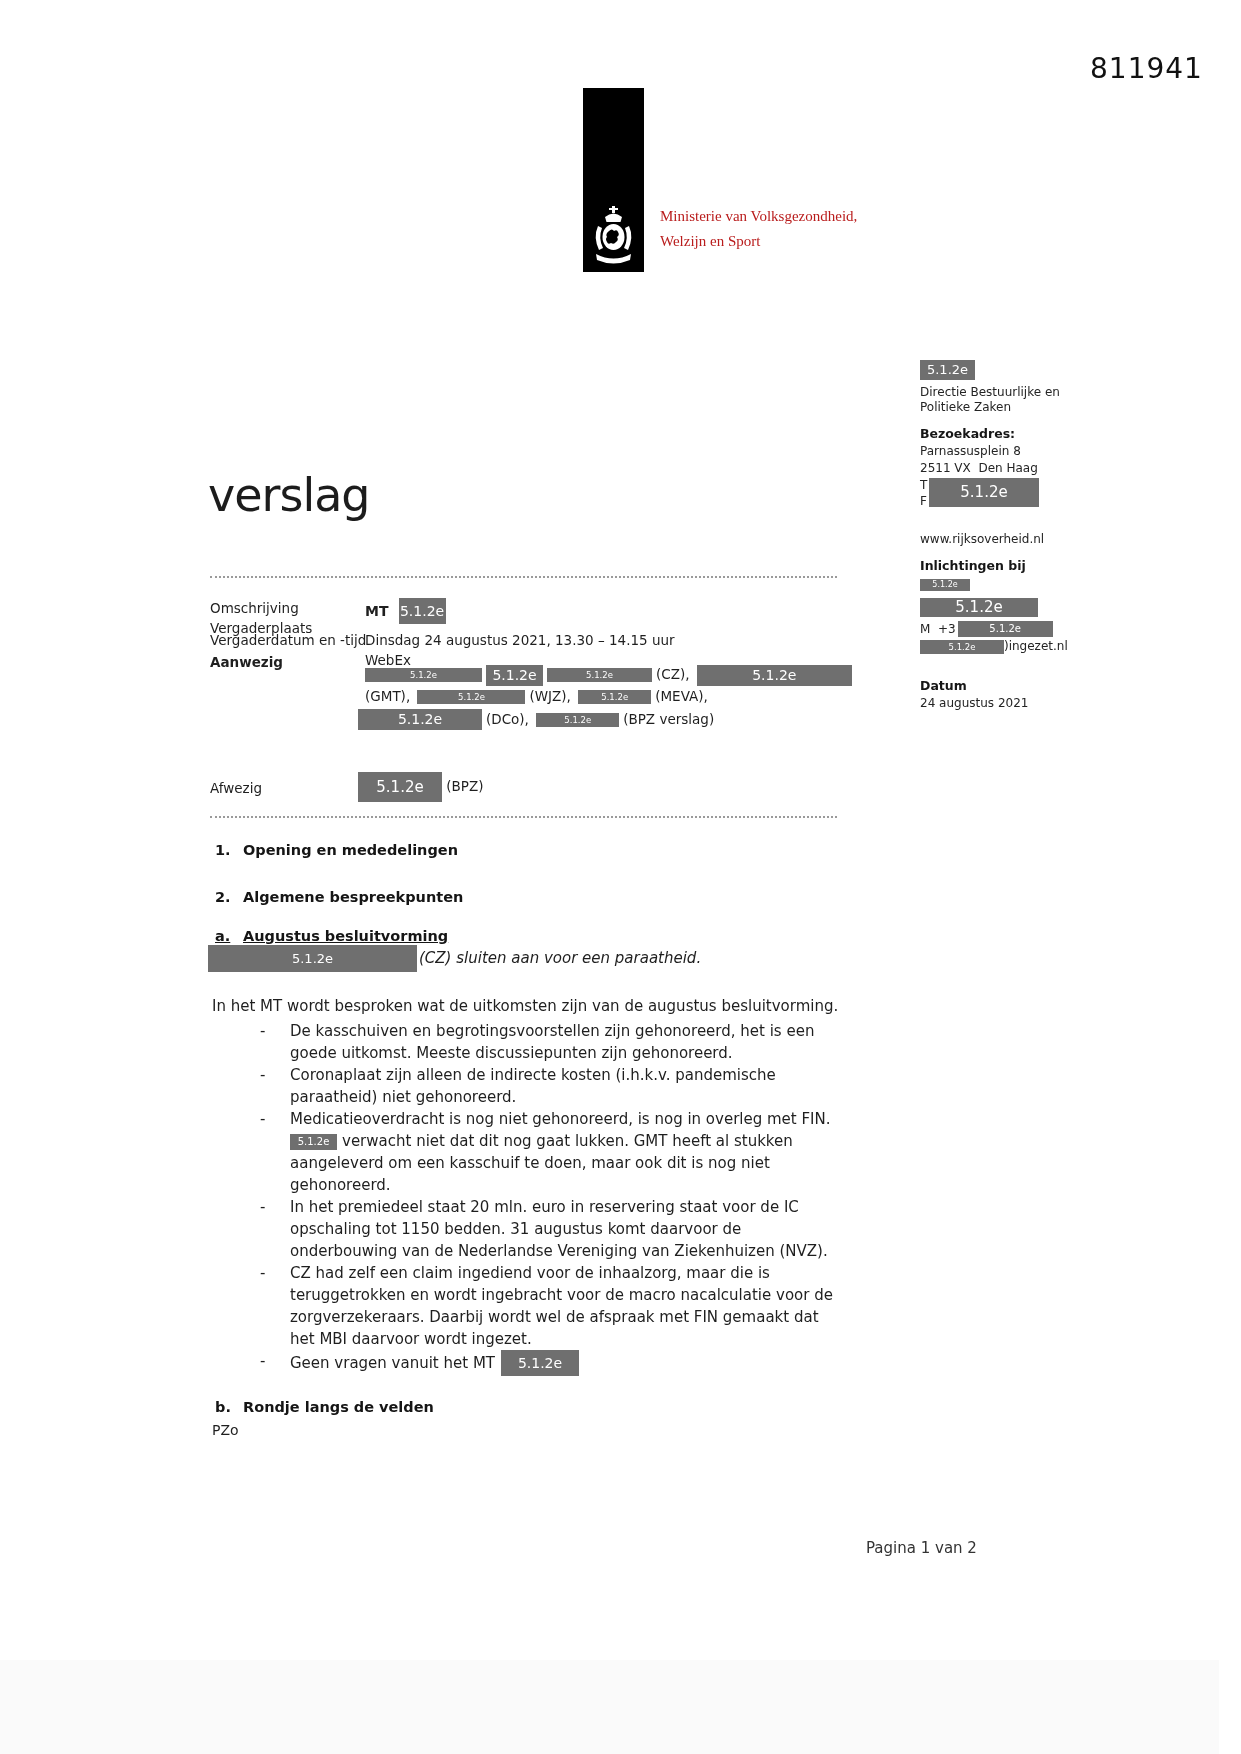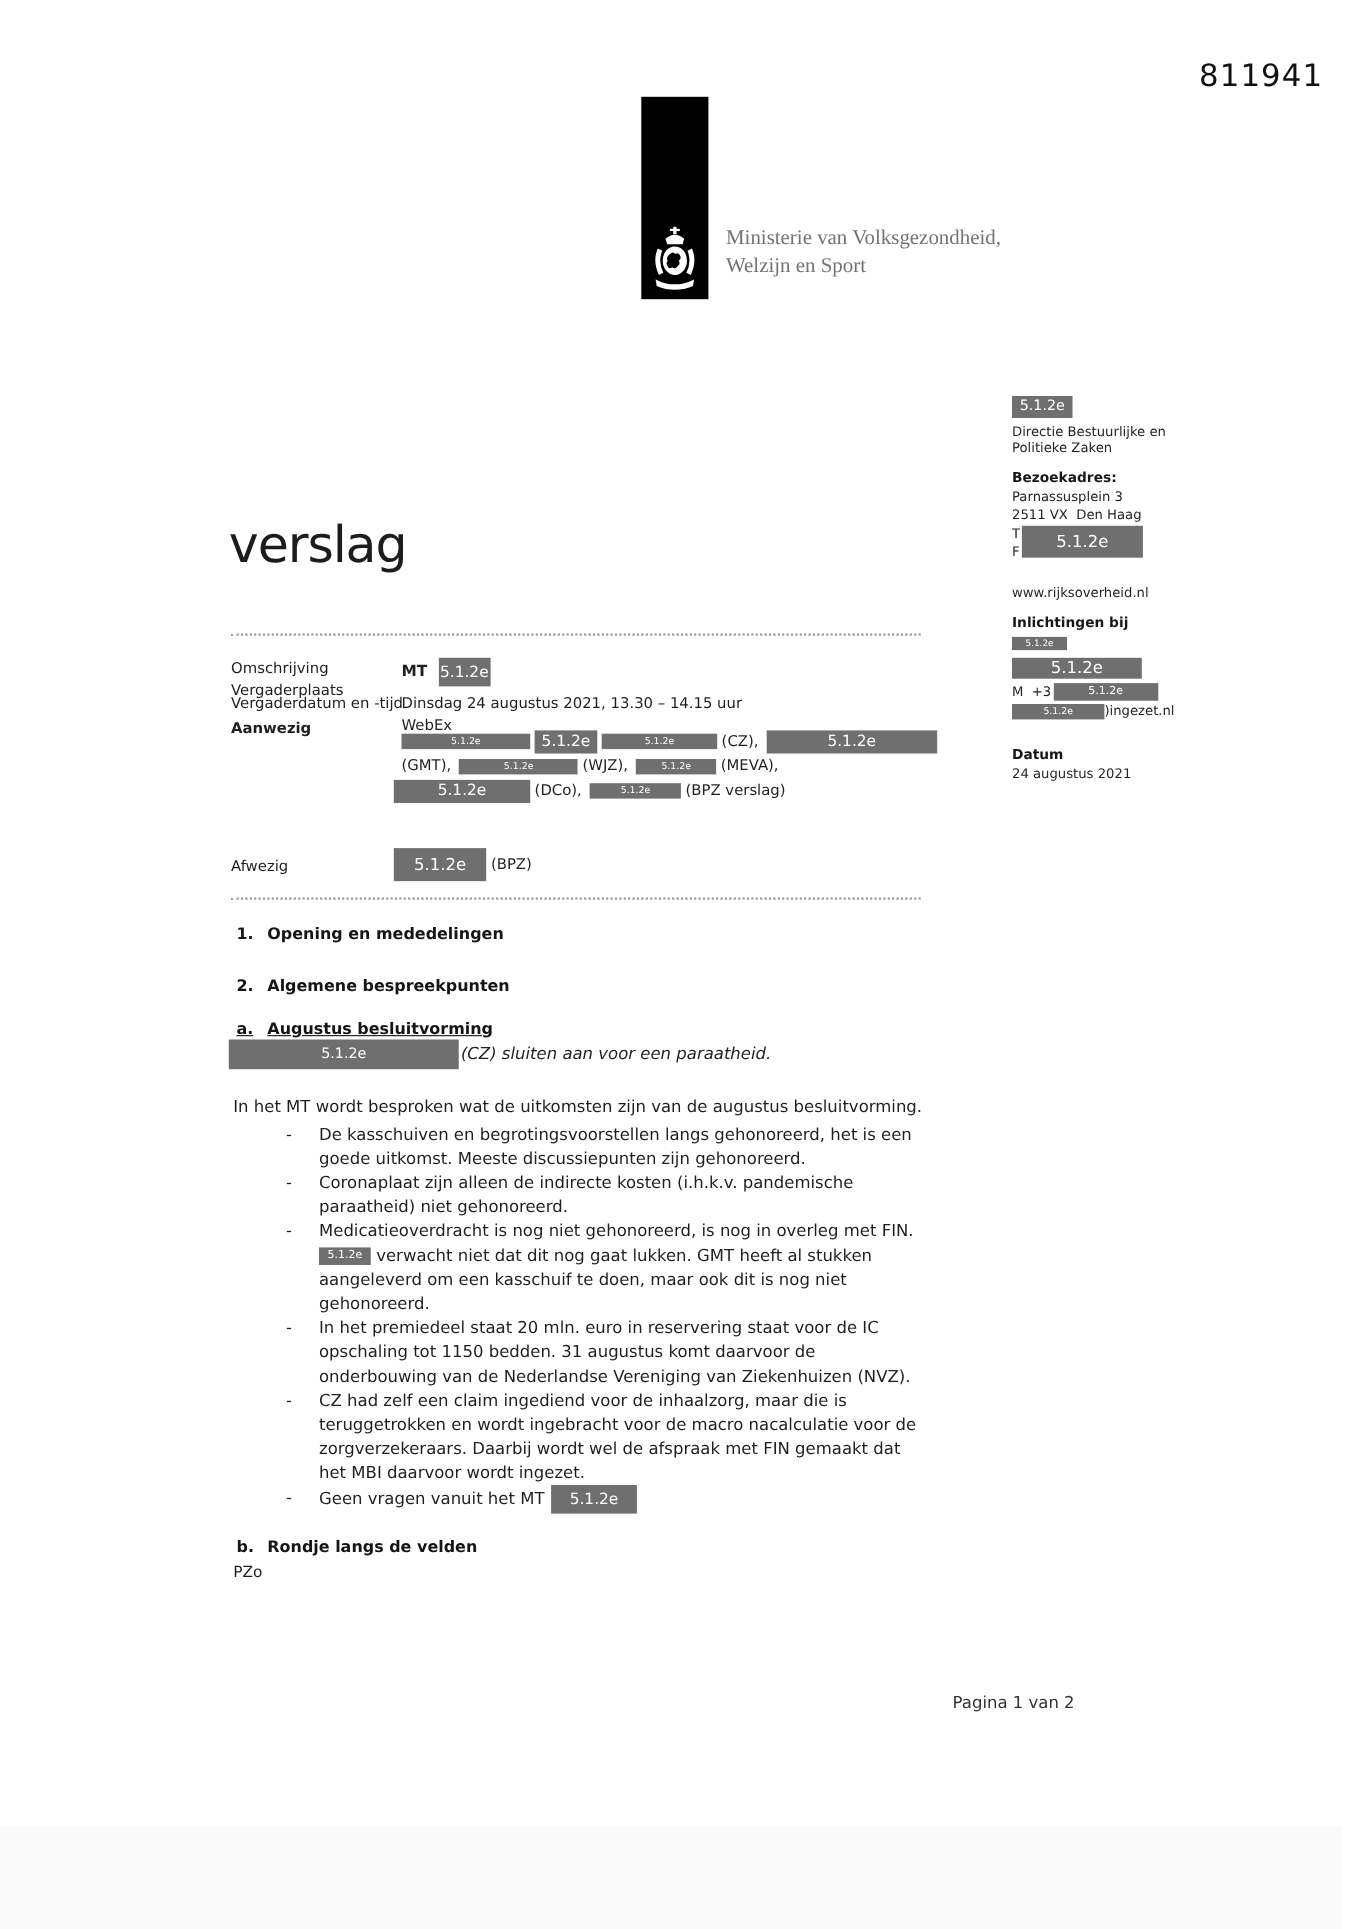--- a/index.html
+++ b/index.html
@@ -11,21 +11,21 @@
   .rx{display:inline-block;background:#6f6f6f;color:#ffffff;text-align:center;
       vertical-align:middle;font-family:"DejaVu Sans",sans-serif;}
   .rx-l{height:21px;line-height:21px;font-size:14px;}
   .rx-s{height:14px;line-height:14px;font-size:8.5px;}
   .rx-m{height:16px;line-height:16px;font-size:10px;}
   .rx-t{height:12px;line-height:12px;font-size:8px;}
 
   .doc-number{font-size:28px;letter-spacing:1px;color:#111;}
   .logo-rect{background:#000;}
   .ministry-name{font-family:"Liberation Serif","DejaVu Serif",serif;
-                 font-size:19px;line-height:25px;color:#737373;}
+                 font-size:15px;line-height:25px;color:#b91c1c;}
   .title{font-size:46px;letter-spacing:-1px;color:#1c1c1c;}
 
   .dashline{border-top:2px dotted #9a9a9a;height:0;}
 
   .meta-label,.meta-value{font-size:13.5px;white-space:pre;}
   .aline{height:22.4px;line-height:22.4px;white-space:nowrap;font-size:13.5px;}
   .aline .rx{margin-right:4px;}
 
   .sec{display:flex;font-weight:bold;font-size:14.5px;color:#151515;}
   .sec .n{width:28px;flex:none;}
@@ -71,21 +71,21 @@
     <div>Welzijn en Sport</div>
   </div>
 
   <div class="abs sb" style="left:920px;top:360px;width:230px;">
     <div>
       <span class="rx" style="width:55px;height:20px;line-height:20px;font-size:13px;">5.1.2e</span>
     </div>
     <div class="line" style="margin-top:5px;">Directie Bestuurlijke en</div>
     <div class="line">Politieke Zaken</div>
     <div class="line bold" style="margin-top:11px;">Bezoekadres:</div>
-    <div class="line" style="margin-top:3px;">Parnassusplein 3</div>
+    <div class="line" style="margin-top:3px;">Parnassusplein 8</div>
     <div class="line" style="margin-top:2px;">2511 VX  Den Haag</div>
     <div class="phone-block" style="margin-top:2px;">
       <span class="abs line" style="left:0;top:0;">T</span>
       <span class="abs line" style="left:0;top:16px;">F</span>
       <span class="rx abs" style="left:9px;top:0;width:110px;height:29px;line-height:29px;font-size:15px;">5.1.2e</span>
     </div>
     <div class="line" style="margin-top:20px;">www.rijksoverheid.nl</div>
     <div class="line bold" style="margin-top:11px;">Inlichtingen bij</div>
     <div style="margin-top:4px;">
       <span class="rx rx-t" style="width:50px;">5.1.2e</span>
@@ -160,21 +160,21 @@
   <div class="abs" style="left:208px;top:944px;height:27px;line-height:27px;white-space:nowrap;">
     <span class="rx" style="width:209px;height:27px;line-height:27px;font-size:13px;">5.1.2e</span><span class="italic" style="margin-left:2px;">(CZ) sluiten aan voor een paraatheid.</span>
   </div>
 
   <div class="abs para" style="left:212px;top:997px;">In het MT wordt besproken wat de uitkomsten zijn van de augustus besluitvorming.</div>
 
   <div class="abs bullets" style="left:260px;top:1020px;">
     <div class="bullet">
       <span class="dash">-</span>
       <div class="bl">
-        <div>De kasschuiven en begrotingsvoorstellen langs gehonoreerd, het is een</div>
+        <div>De kasschuiven en begrotingsvoorstellen zijn gehonoreerd, het is een</div>
         <div>goede uitkomst. Meeste discussiepunten zijn gehonoreerd.</div>
       </div>
     </div>
     <div class="bullet">
       <span class="dash">-</span>
       <div class="bl">
         <div>Coronaplaat zijn alleen de indirecte kosten (i.h.k.v. pandemische</div>
         <div>paraatheid) niet gehonoreerd.</div>
       </div>
     </div>

